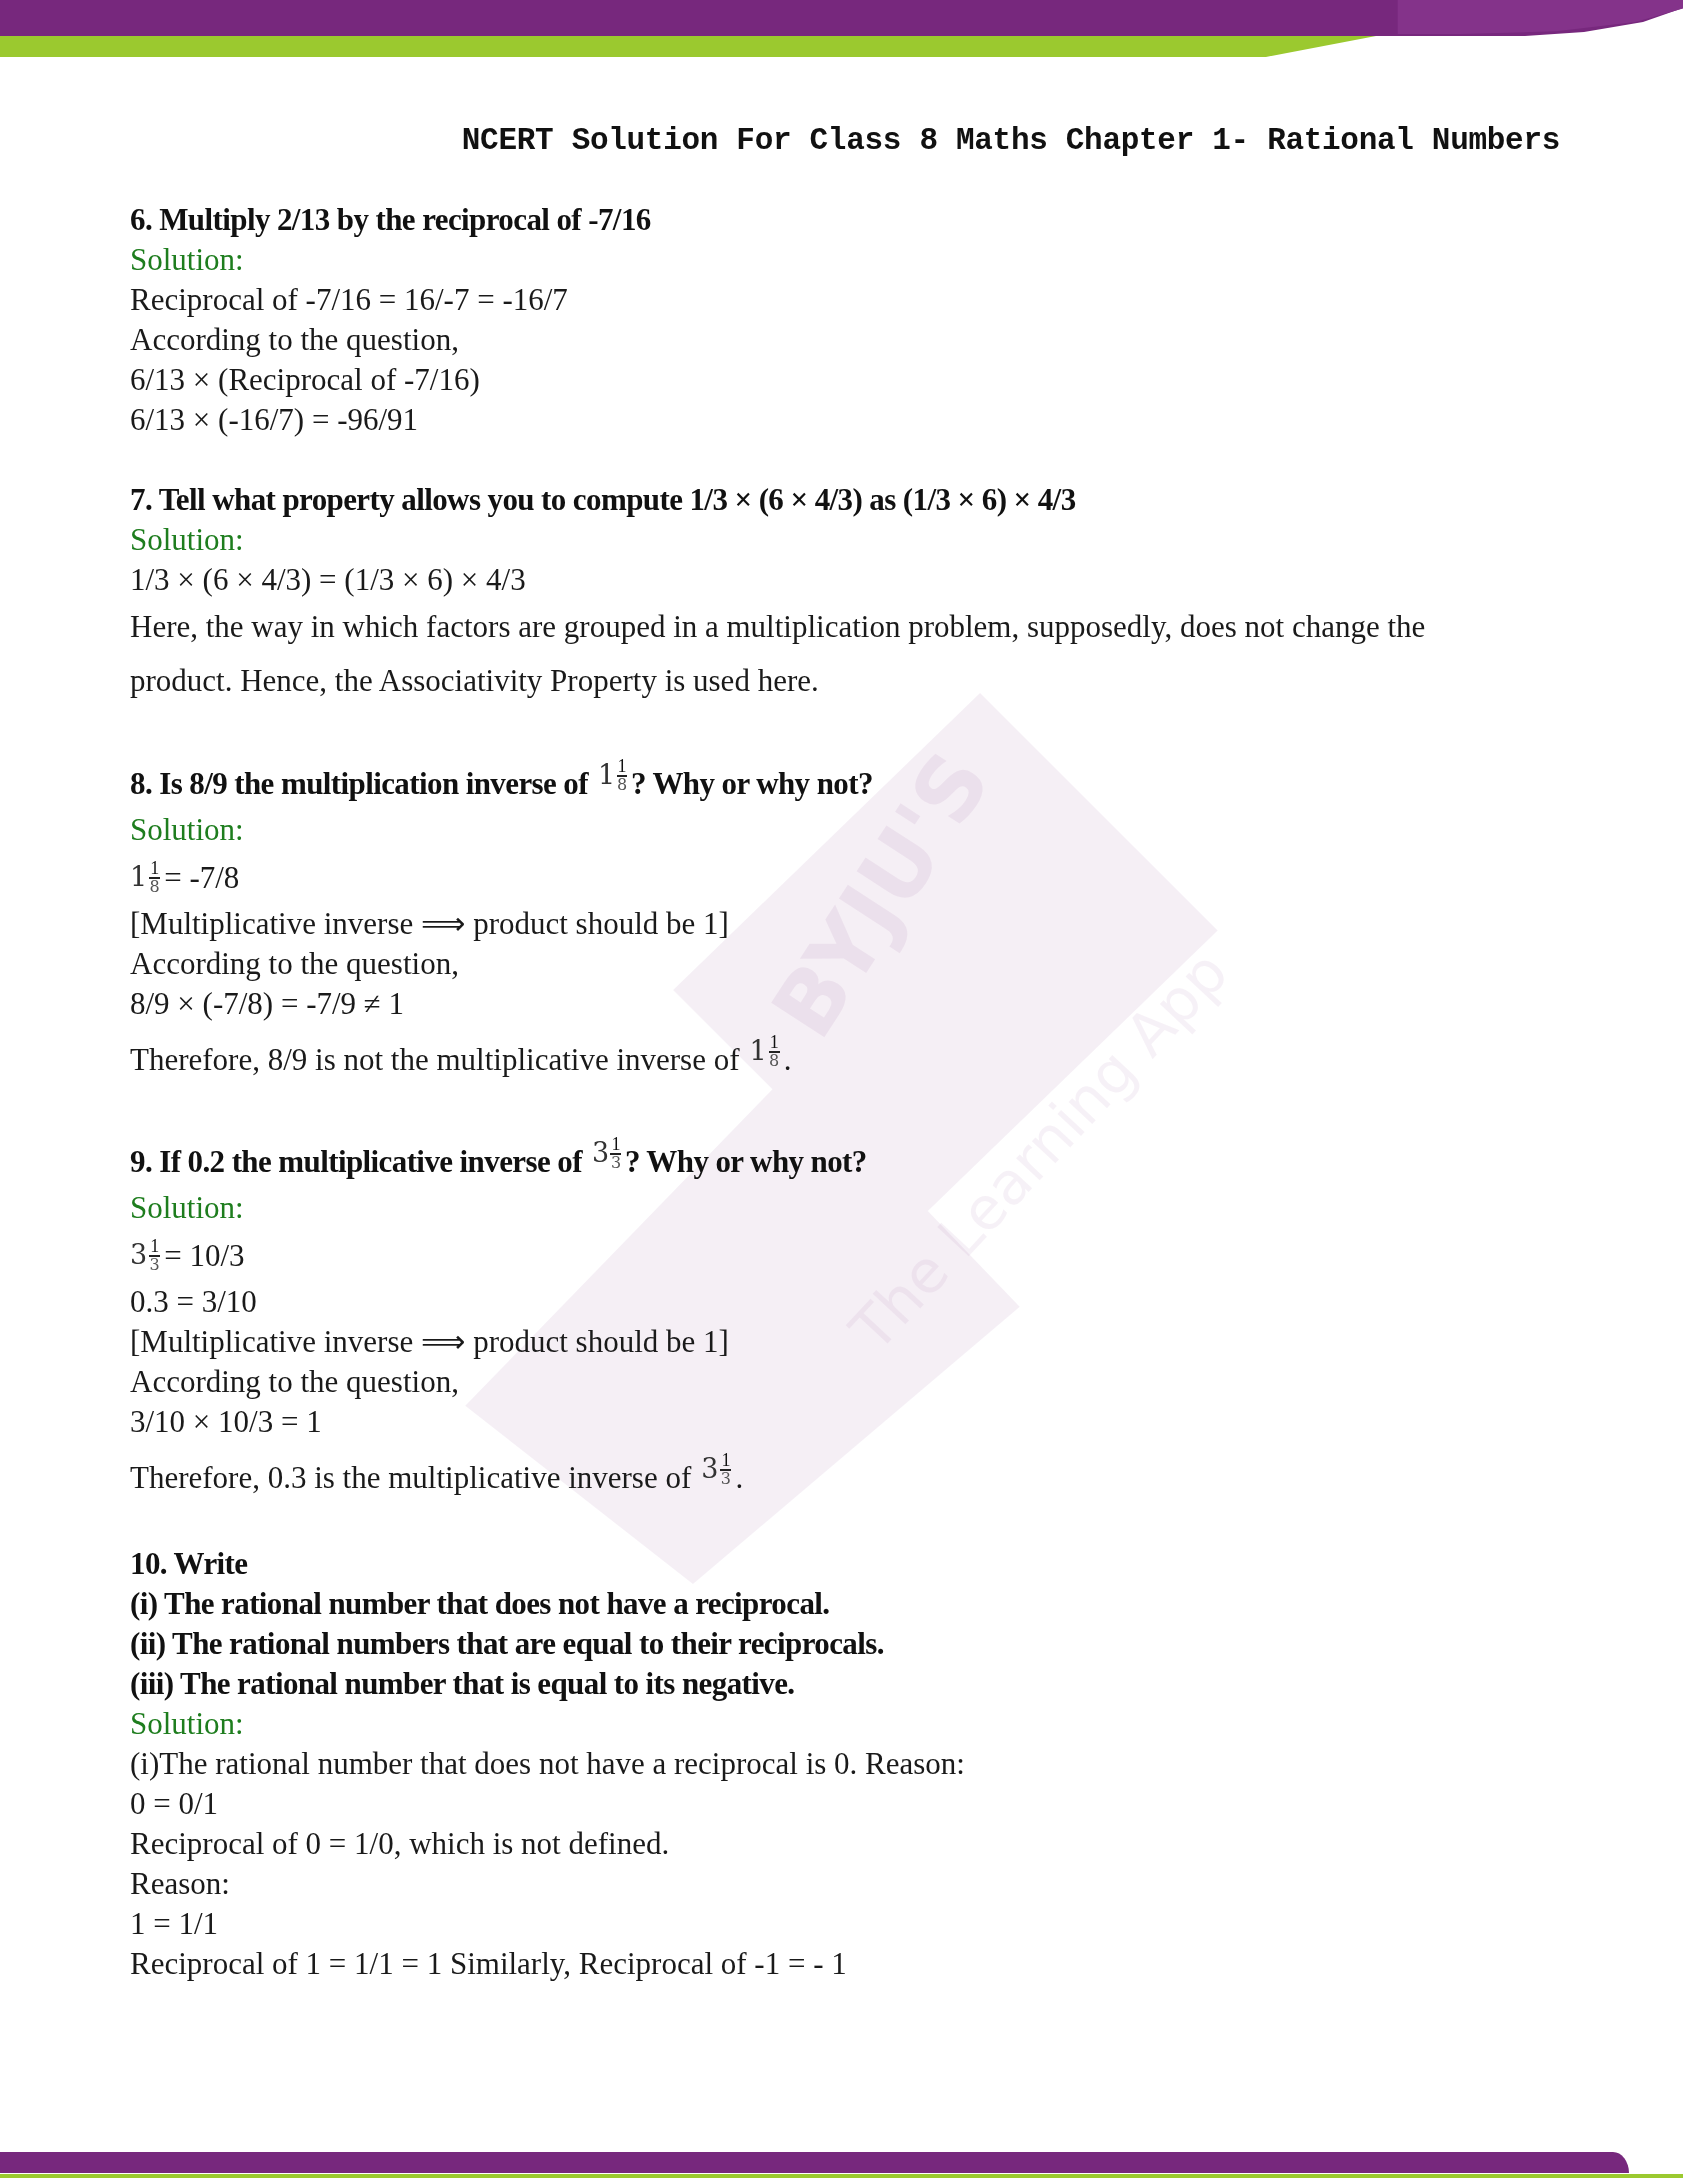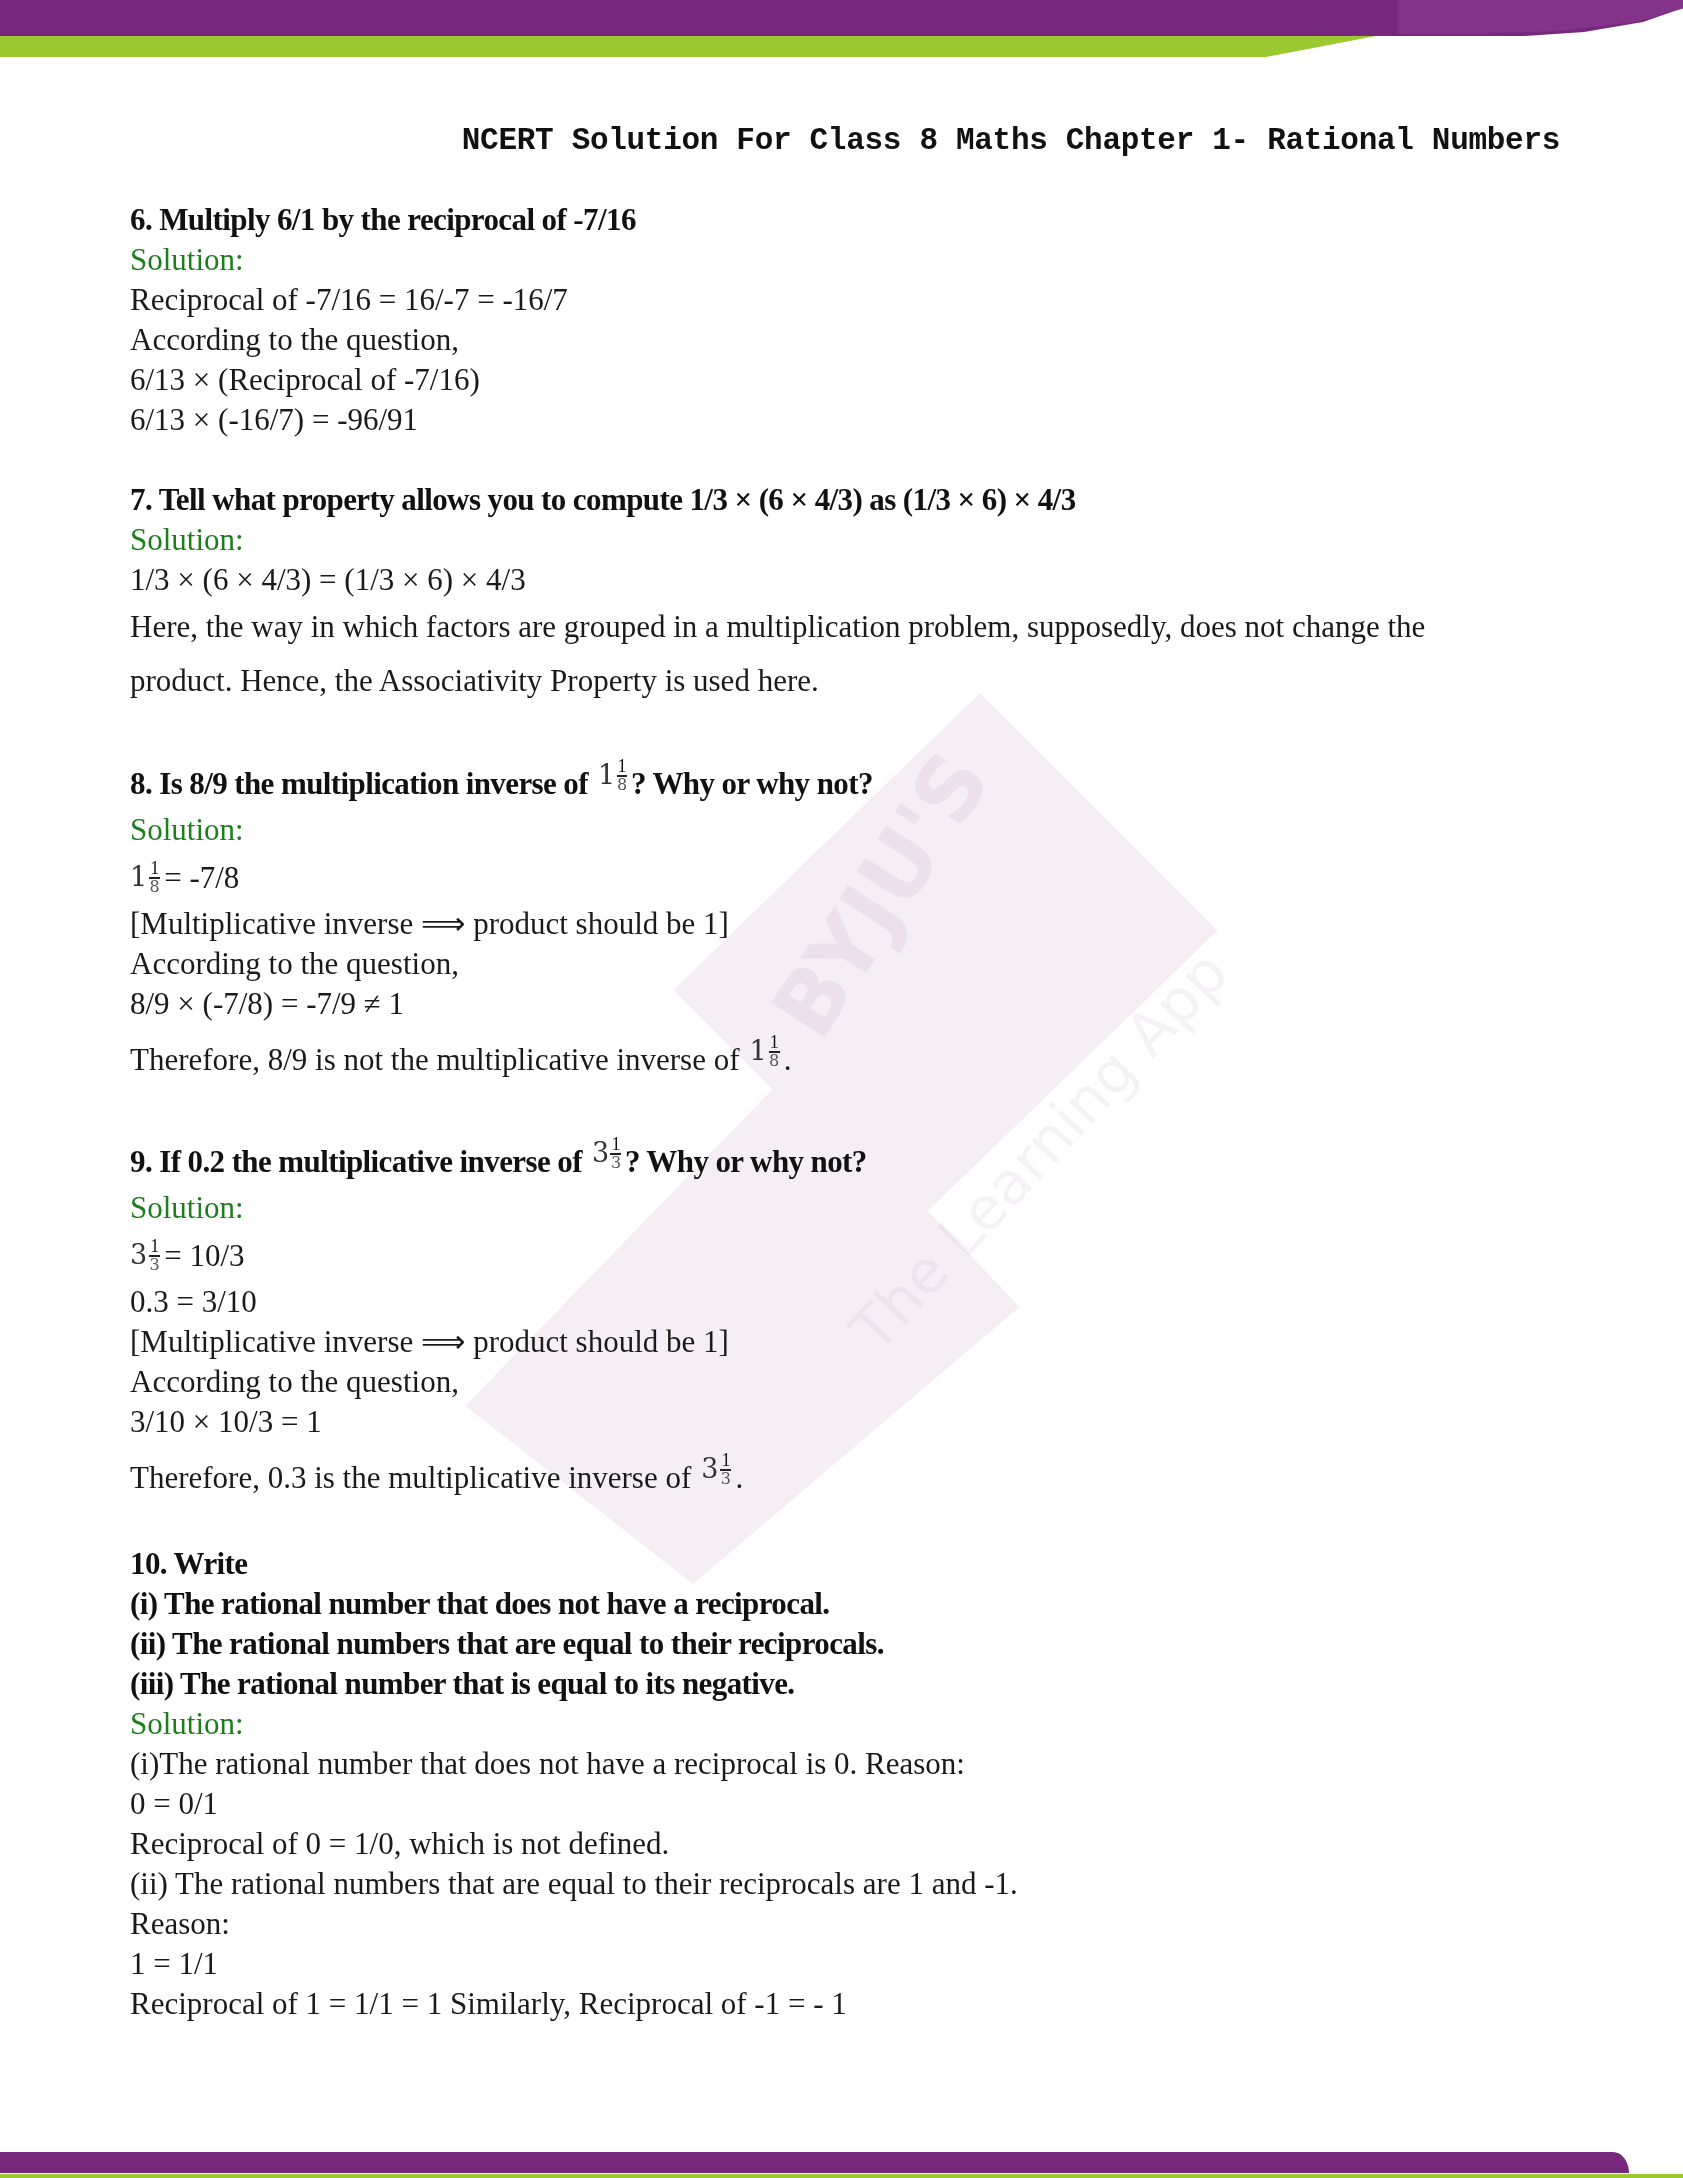--- a/index.html
+++ b/index.html
@@ -80,21 +80,21 @@
 <svg class="watermark" viewBox="0 0 950 900">
   <polygon points="0,720 330,380 560,620 230,900" fill="#7a2a80"></polygon>
   <polygon points="210,300 520,0 760,240 450,540" fill="#7a2a80"></polygon>
 </svg>
 <div class="wm-text">BYJU'S</div>
 <div class="wm-sub">The Learning App</div>
 
 <div class="content">
 
   <section>
-    <div class="q">6. Multiply 6/1 by the reciprocal of -7/16</div>
+    <div class="q">6. Multiply 2/13 by the reciprocal of -7/16</div>
     <div class="sol">Solution:</div>
     <div class="ln">Reciprocal of -7/16 = 16/-7 = -16/7</div>
     <div class="ln">According to the question,</div>
     <div class="ln">6/13 × (Reciprocal of -7/16)</div>
     <div class="ln">6/13 × (-16/7) = -96/91</div>
   </section>
   <div class="gap"></div>
 
   <section>
     <div class="q">7. Tell what property allows you to compute 1/3 × (6 × 4/3) as (1/3 × 6) × 4/3</div>
@@ -177,21 +177,20 @@
 
   <section>
     <div class="q">10. Write</div>
     <div class="q">(i) The rational number that does not have a reciprocal.</div>
     <div class="q">(ii) The rational numbers that are equal to their reciprocals.</div>
     <div class="q">(iii) The rational number that is equal to its negative.</div>
     <div class="sol">Solution:</div>
     <div class="ln">(i)The rational number that does not have a reciprocal is 0. Reason:</div>
     <div class="ln">0 = 0/1</div>
     <div class="ln">Reciprocal of 0 = 1/0, which is not defined.</div>
-    <div class="ln">(ii) The rational numbers that are equal to their reciprocals are 1 and -1.</div>
     <div class="ln">Reason:</div>
     <div class="ln">1 = 1/1</div>
     <div class="ln">Reciprocal of 1 = 1/1 = 1 Similarly, Reciprocal of -1 = - 1</div>
   </section>
 </div>
 
 <div class="ftr-purple"></div>
 <div class="ftr-green"></div>
 
 

